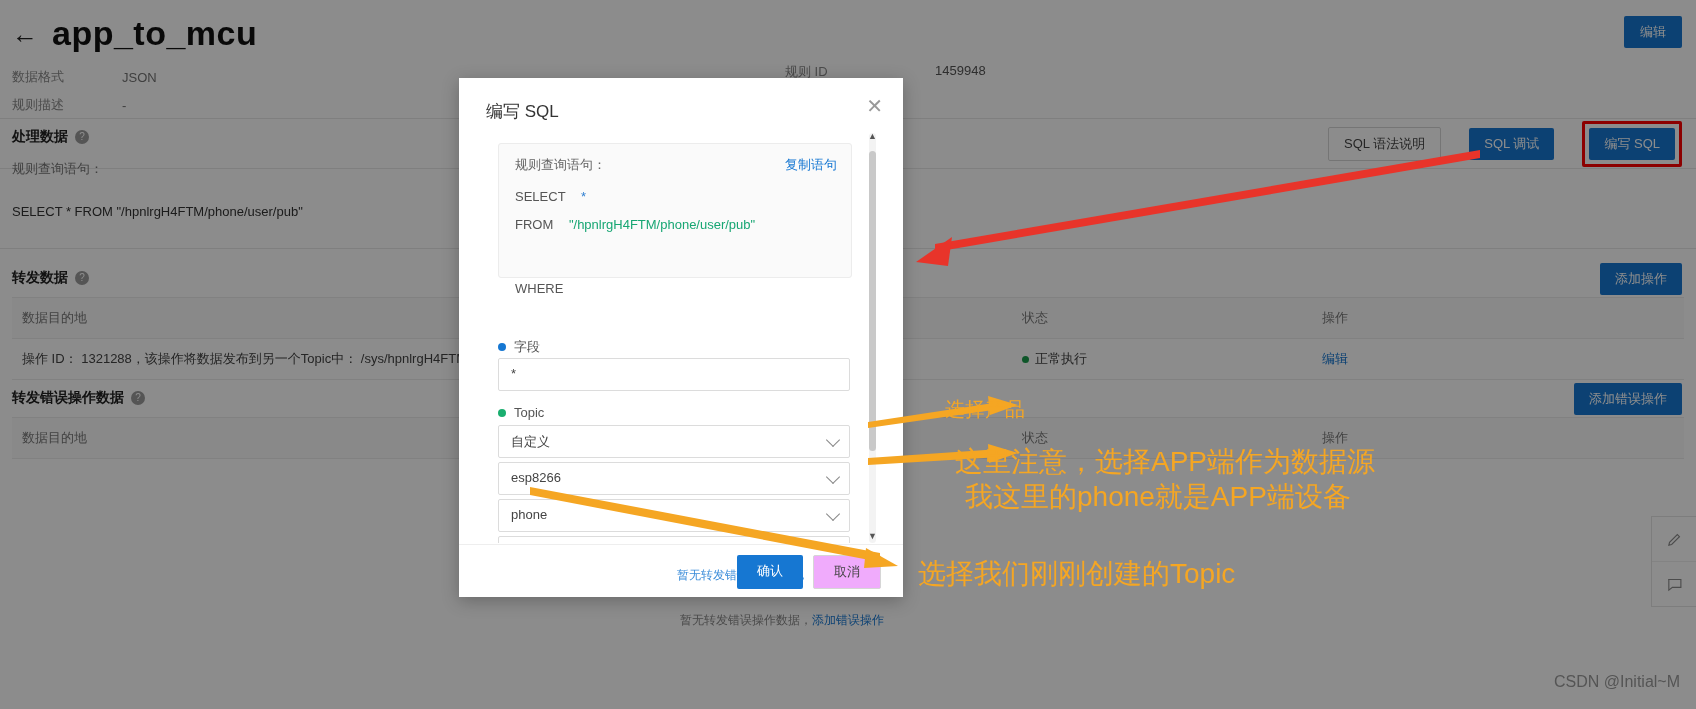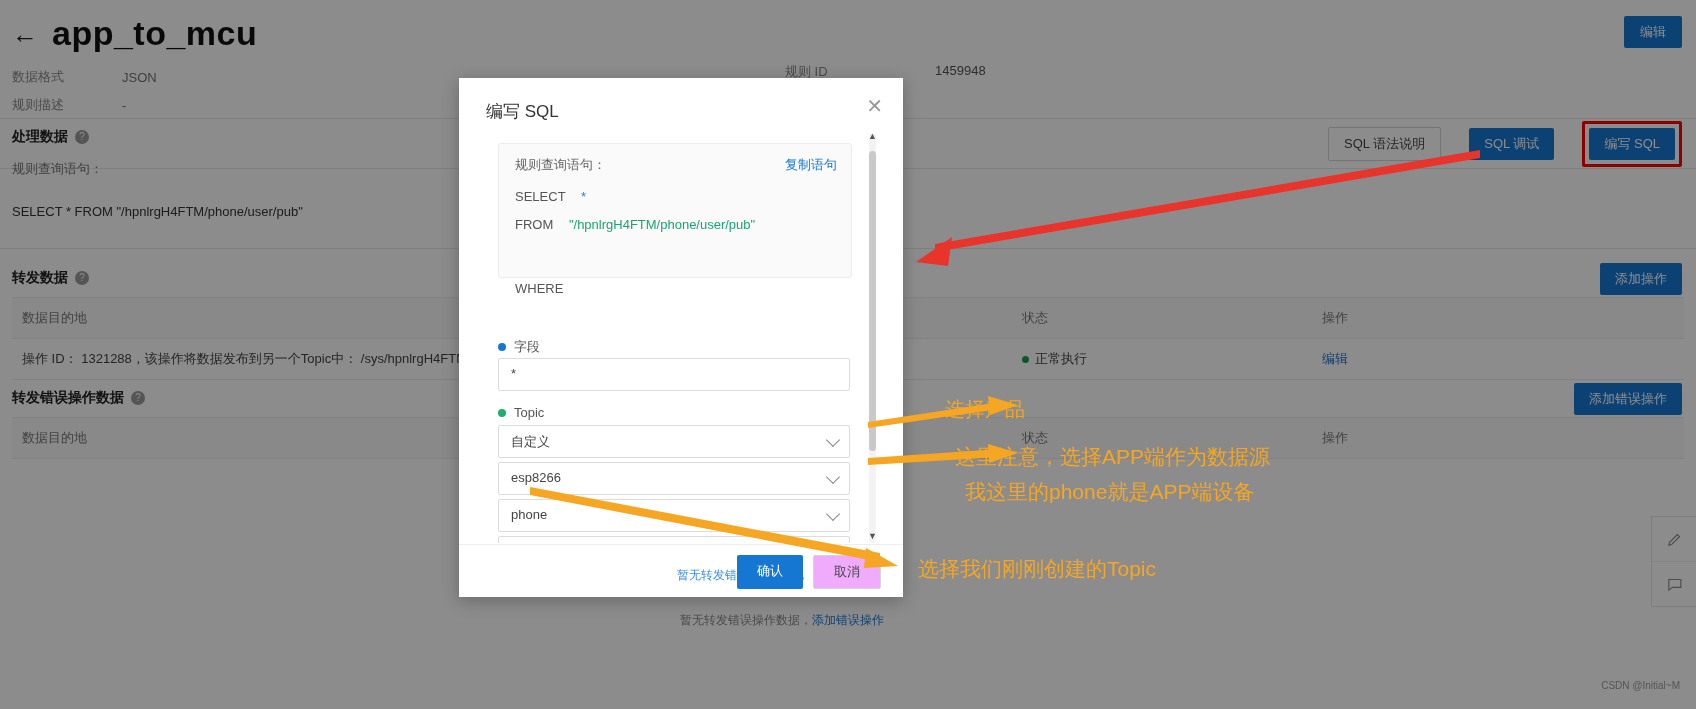--- a/index.html
+++ b/index.html
@@ -54,21 +54,21 @@
   .c2{flex:0 0 300px;}
   .c3{flex:1;}
   .dot-green{display:inline-block;width:7px;height:7px;border-radius:50%;background:#1a9d4b;margin-right:6px;vertical-align:middle;}
   .link{color:#1677d2;cursor:pointer;}
 
   
   .rail{position:absolute;right:0;top:516px;width:44px;background:#fff;border:1px solid #e4e4e4;border-right:none;}
   .rail-item{height:44px;display:flex;align-items:center;justify-content:center;color:#8a8a8a;cursor:pointer;border-bottom:1px solid #eee;}
   .rail-item:last-child{border-bottom:none;}
 
-  .watermark{position:absolute;right:16px;bottom:18px;color:#9b9b9b;font-size:10px;}
+  .watermark{position:absolute;right:16px;bottom:18px;color:#9b9b9b;font-size:16px;}
 
   
   #dim{position:absolute;inset:0;background:rgba(0,0,0,.45);}
 
   
   #modal{position:absolute;left:459px;top:78px;width:444px;height:519px;background:#fff;
      box-shadow:0 4px 16px rgba(0,0,0,.25);}
   .m-title{position:absolute;left:27px;top:22px;font-size:17px;color:#333;}
   .m-close{position:absolute;right:20px;top:18px;font-size:20px;color:#999;cursor:pointer;line-height:1;}
   .m-body{position:absolute;left:27px;top:55px;width:390px;height:410px;overflow:hidden;}
@@ -92,21 +92,21 @@
 
   .m-foot{position:absolute;left:0;right:0;top:466px;height:53px;border-top:1px solid #eee;}
   .m-foot .btns{position:absolute;right:22px;top:10px;display:flex;gap:10px;}
   .btn-confirm{background:#1677d2;color:#fff;font-size:13px;padding:7px 20px;border-radius:2px;cursor:pointer;}
   .btn-cancel{background:#f0abfc;color:#444;border:1px solid #d6d6d6;font-size:13px;padding:7px 20px;border-radius:2px;cursor:pointer;}
   .foot-ghost{position:absolute;left:218px;top:22px;color:#1677d2;font-size:12px;opacity:.85;}
 
   
   #anno{position:absolute;inset:0;pointer-events:none;}
   .anno-text{position:absolute;color:#f5a623;font-size:20px;white-space:nowrap;}
-  .anno-text.big{font-size:21px;text-align:center;}
+  .anno-text.big{font-size:28px;text-align:center;}
 </style>
 </head>
 <body>
 
 <div id="page">
   <div class="page-inner">
 
     <div class="hdr">
       <span class="back-arrow">←</span>
       <span class="page-title">app_to_mcu</span>

